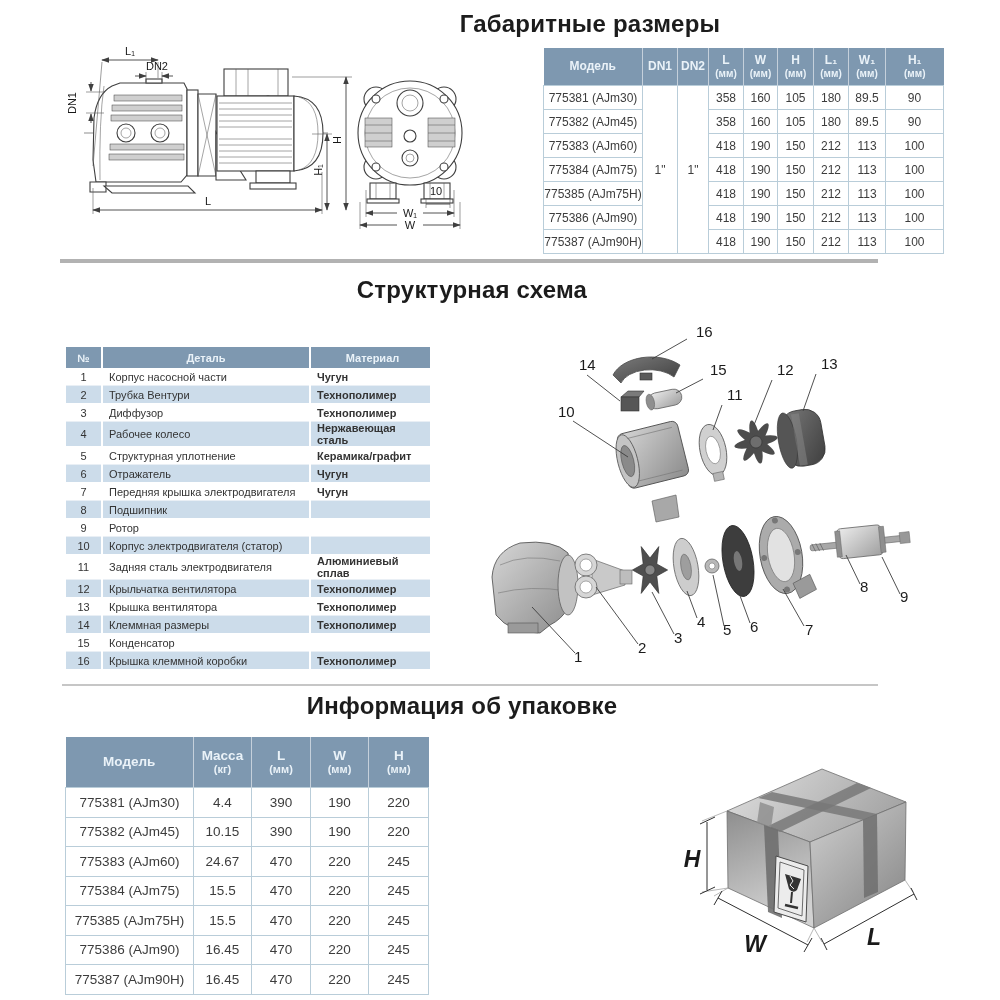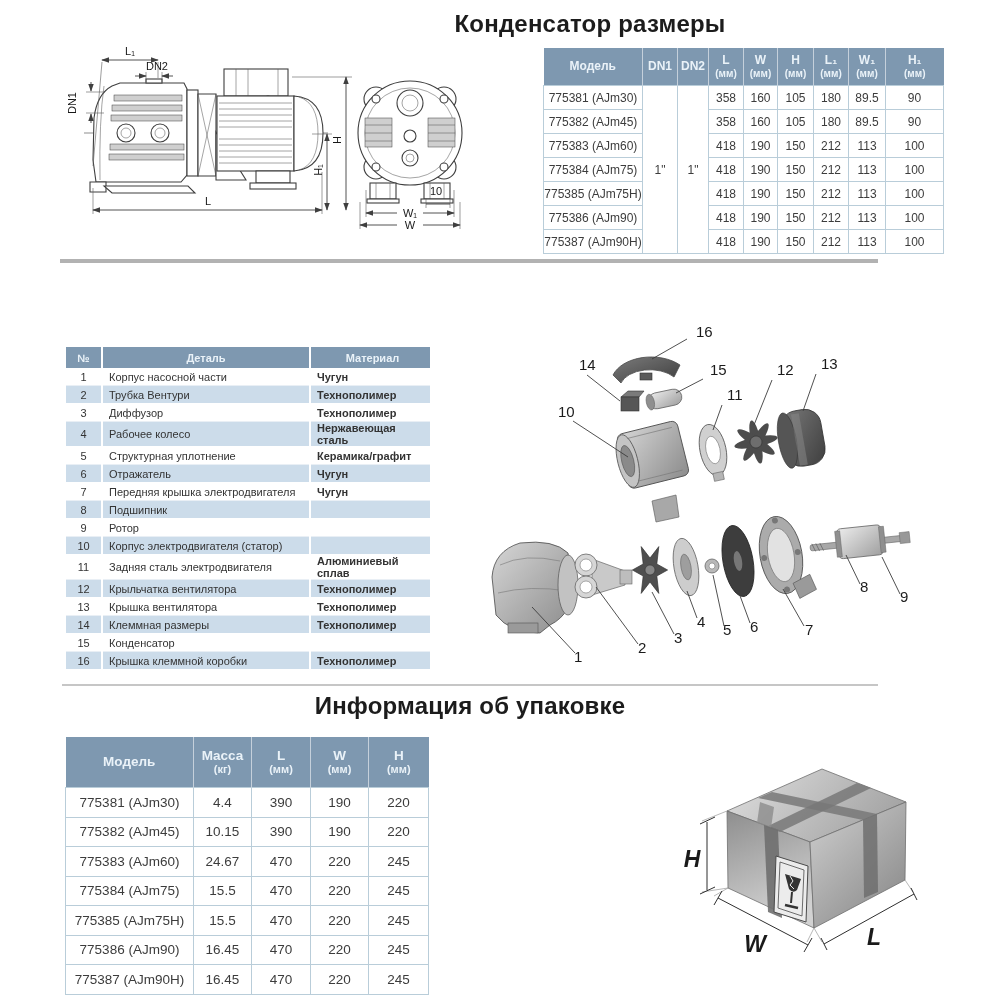--- a/index.html
+++ b/index.html
@@ -53,21 +53,21 @@
   .pstroke{stroke:#4a4a4a;stroke-width:.8;}
   .boxlab{font-style:italic;font-weight:700;font-size:23px;fill:#1a1a1a;}
   .bdim{stroke:#2f2f2f;stroke-width:1;fill:none;}
   .bext{stroke:#9a9a9a;stroke-width:.7;fill:none;}
 </style>
 </head>
 <body>
 
 <div class="page">
 
-  <div class="sec-title" style="left:390px;top:10px;">Конденсатор размеры</div>
+  <div class="sec-title" style="left:390px;top:10px;">Габаритные размеры</div>
 
   <svg class="abs" style="left:60px;top:40px;" width="480" height="210" viewBox="0 0 480 210">
     <defs>
       <marker id="arr" viewBox="0 0 10 10" markerWidth="9" markerHeight="9" refX="9" refY="5" orient="auto-start-reverse">
           <path d="M0,1.5 L10,5 L0,8.5 Z" fill="#3f3f3f"></path>
         </marker>
     </defs>
 
     <g>
       <path class="cl" d="M24,93 H270"></path>
@@ -258,20 +258,21 @@
         <td>150</td>
         <td>212</td>
         <td>113</td>
         <td>100</td>
       </tr>
     </tbody>
   </table>
 
   <div class="divider" style="left:60px;top:259px;width:818px;height:4px;"></div>
 
+  <div class="sec-title" style="left:272px;top:276px;">Структурная схема</div>
 
   <table class="partstab">
     <colgroup>
         <col style="width:36px">
         <col style="width:208px">
         <col style="width:120px">
       </colgroup>
     <thead>
       <tr>
         <th class="cnum">№</th>
@@ -484,21 +485,21 @@
       <text class="co" x="243" y="320">5</text>
       <text class="co" x="270" y="317">6</text>
       <text class="co" x="325" y="320">7</text>
       <text class="co" x="380" y="277">8</text>
       <text class="co" x="420" y="287">9</text>
     </g>
   </svg>
 
   <div class="divider" style="left:62px;top:684px;width:816px;height:2px;background:#c6c6c6;"></div>
 
-  <div class="sec-title" style="left:270px;top:692px;">Информация об упаковке</div>
+  <div class="sec-title" style="left:262px;top:692px;">Информация об упаковке</div>
 
   <table class="packtab">
     <colgroup>
         <col style="width:128px">
         <col style="width:58px">
         <col style="width:59px">
         <col style="width:58px">
         <col style="width:60px">
       </colgroup>
     <thead>

